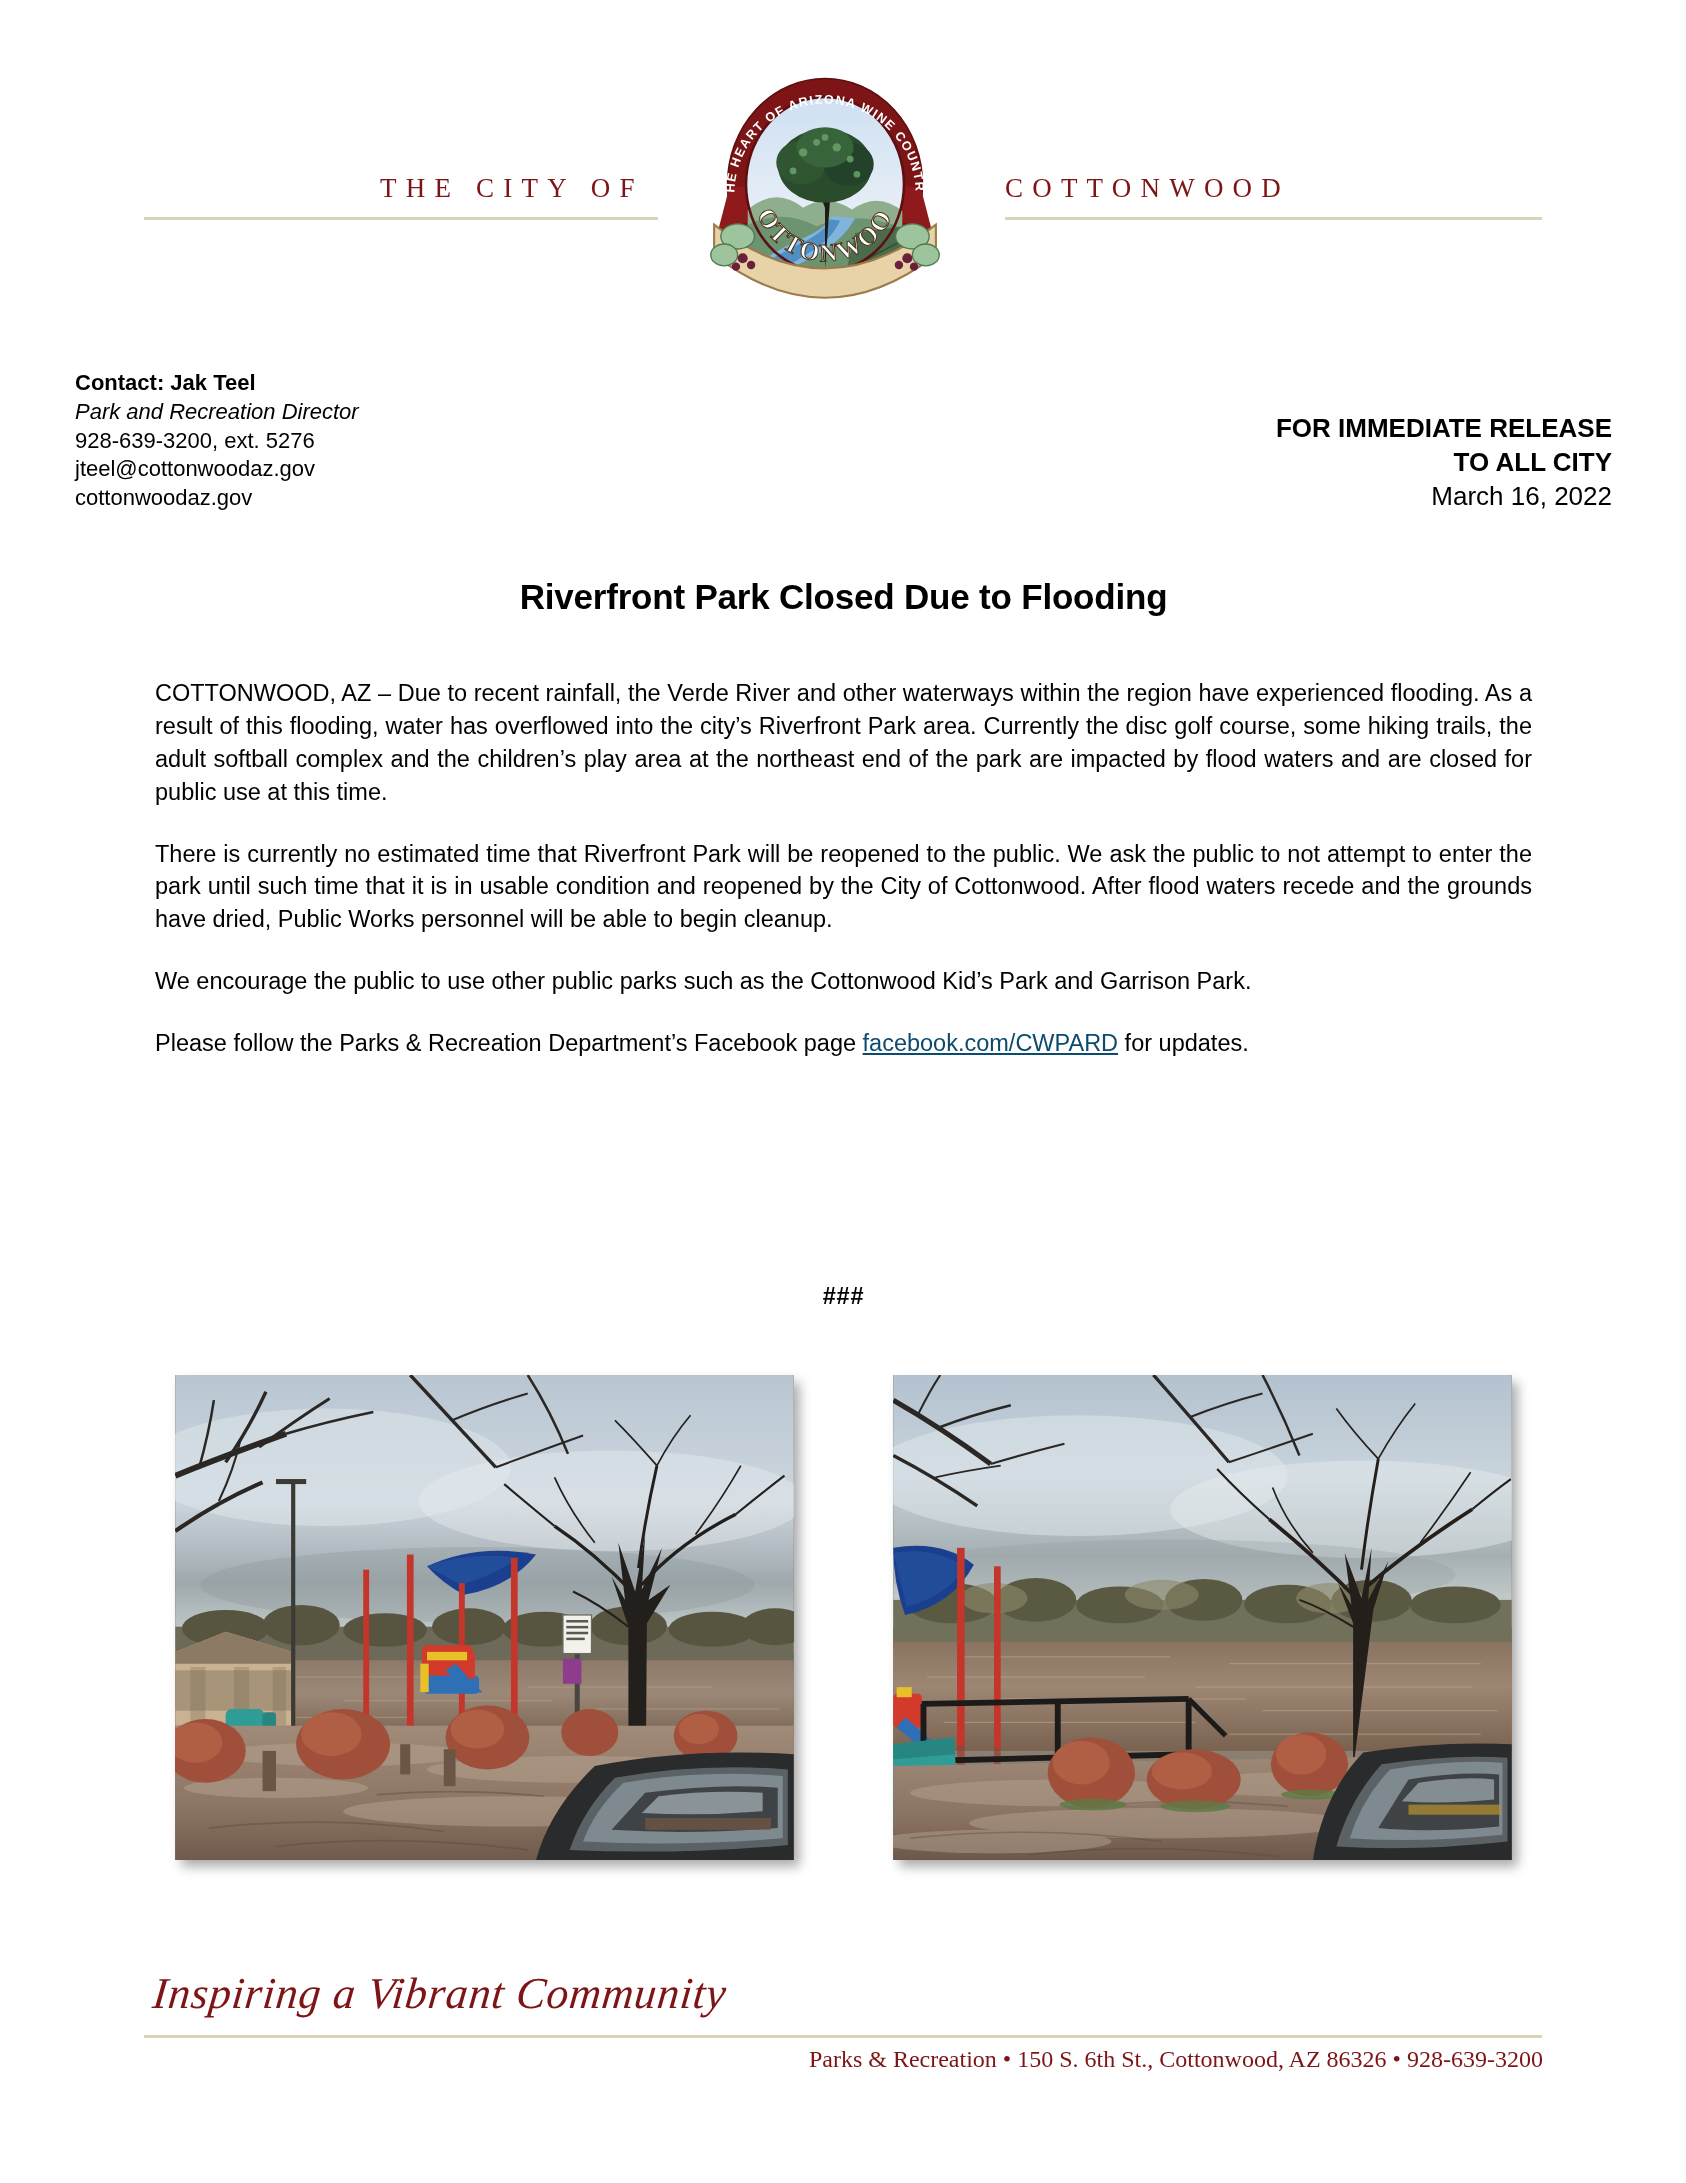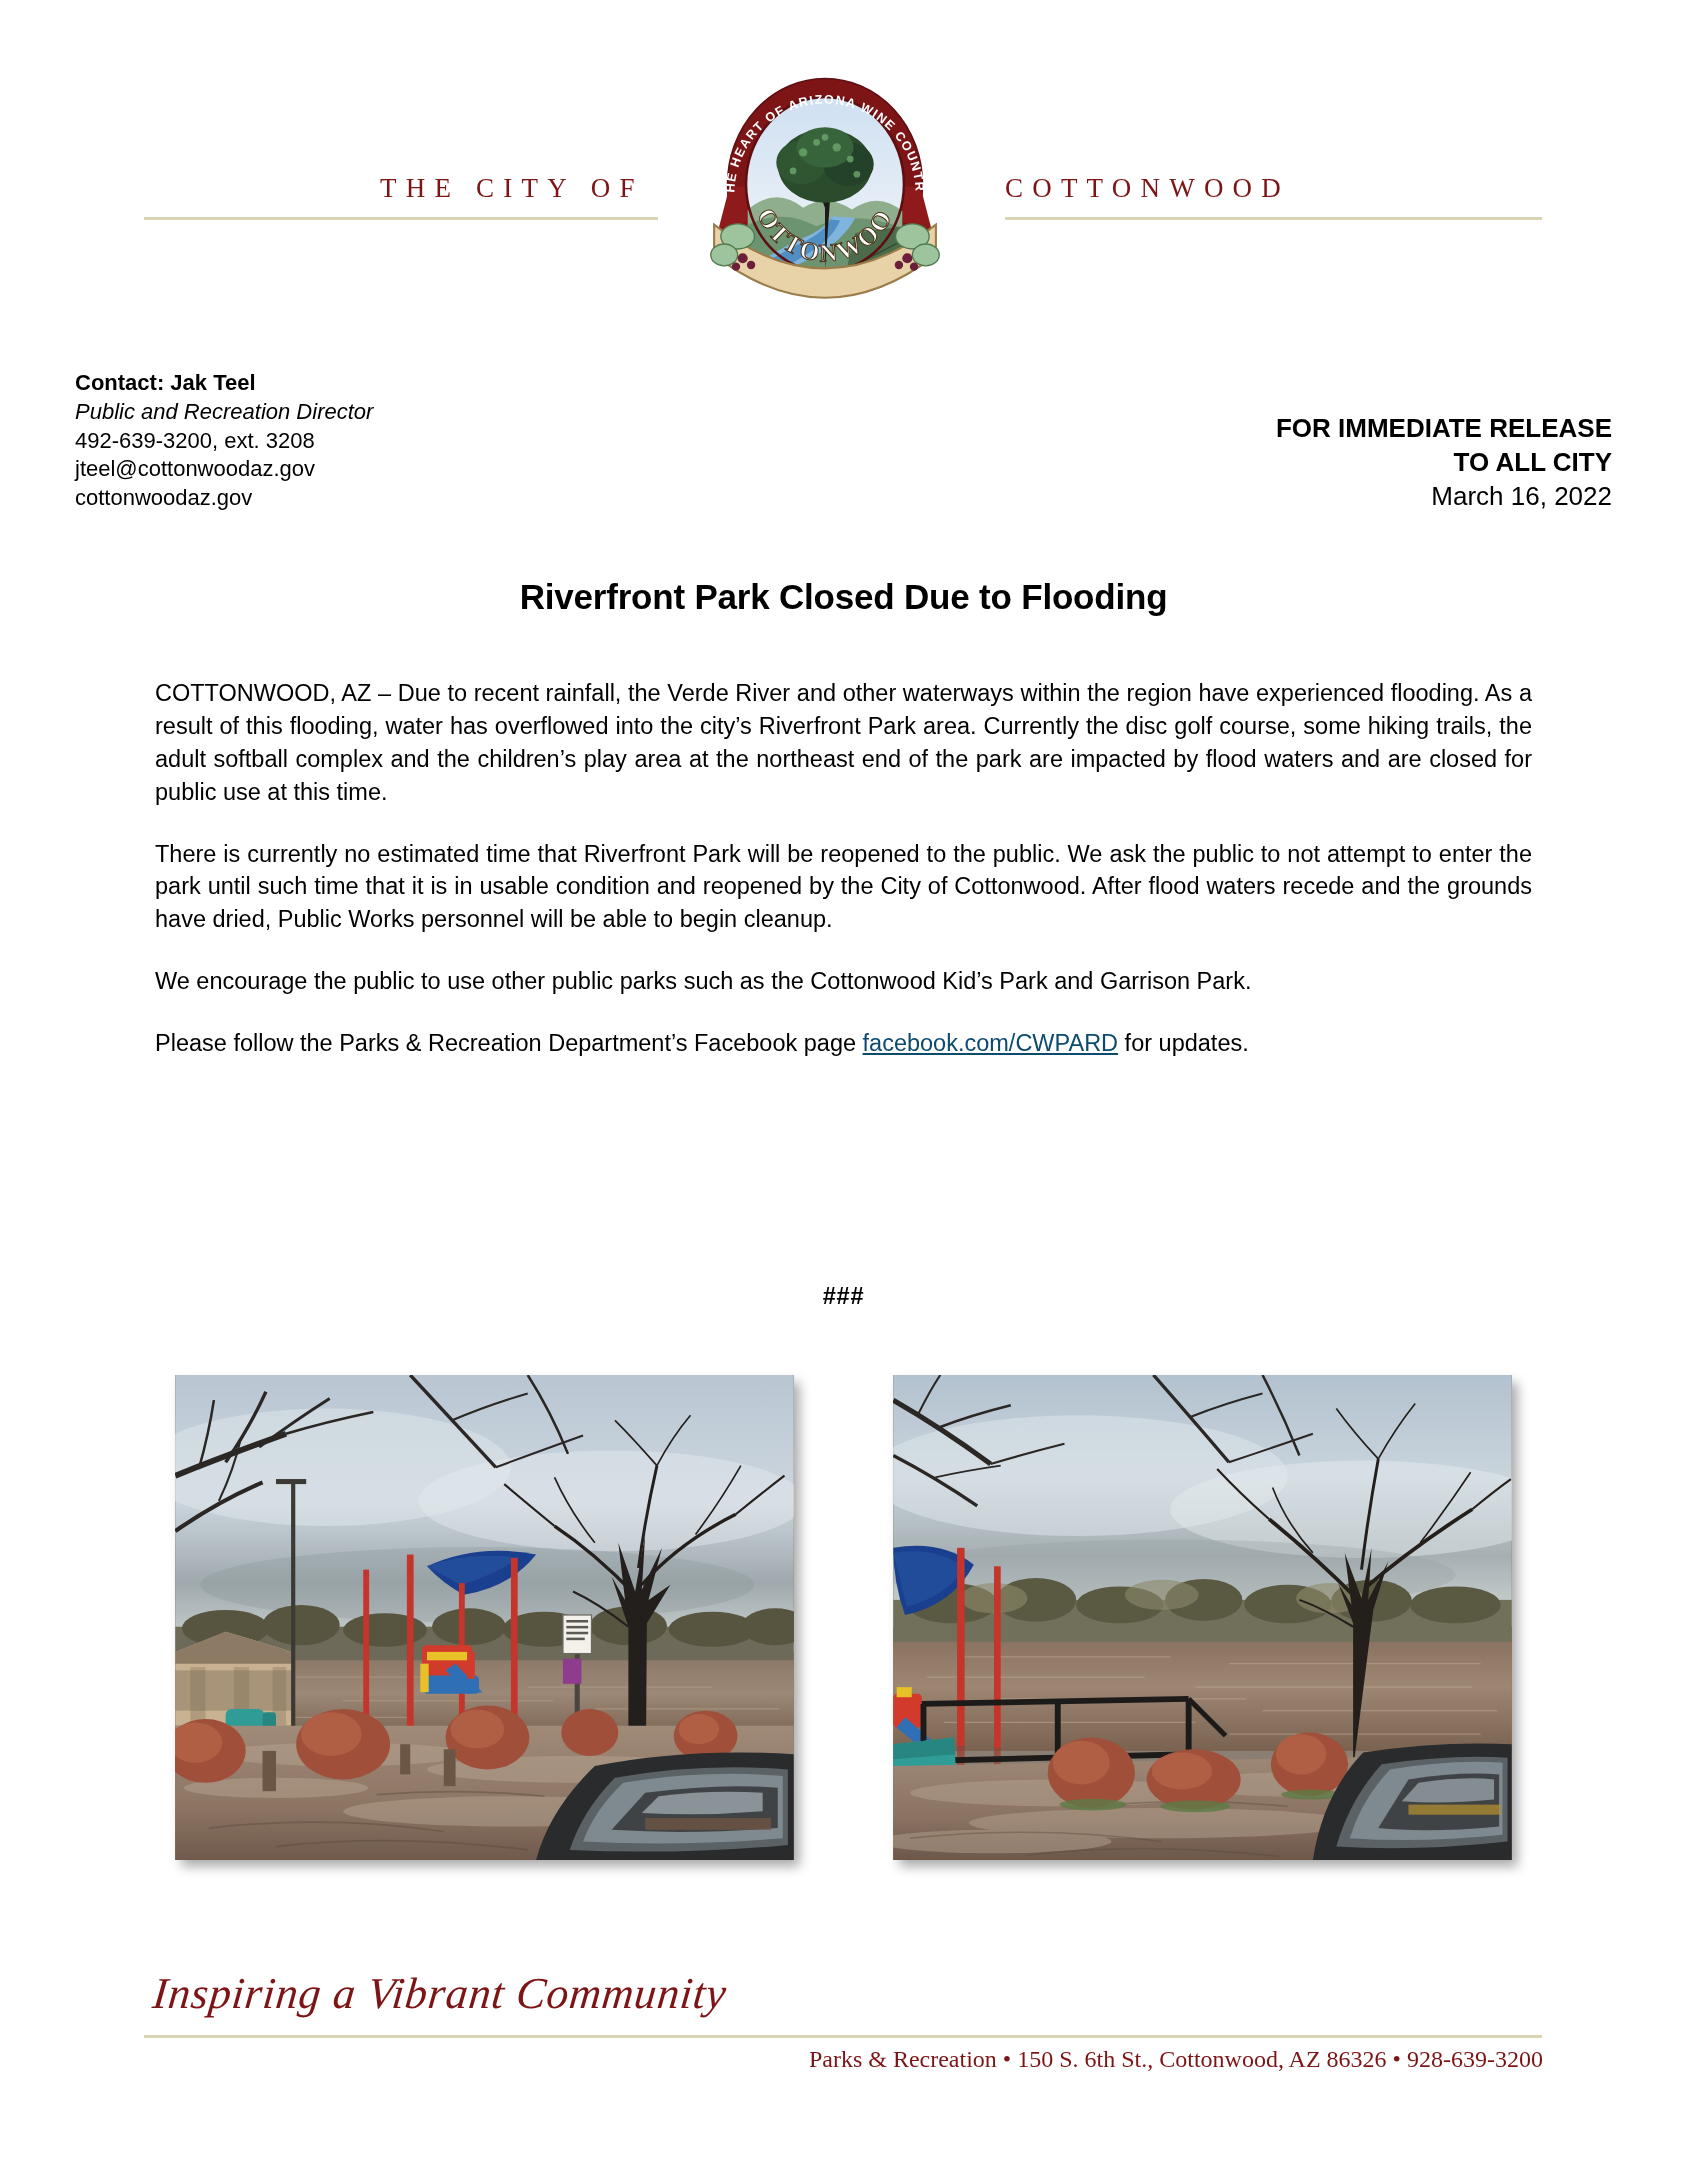--- a/index.html
+++ b/index.html
@@ -265,22 +265,22 @@
         <textPath href="#arcBot" startOffset="50%" text-anchor="middle">COTTONWOOD</textPath>
       </text>
     </svg>
   </div>
 </div>
 
 <div class="meta">
 
   <div class="contact-block">
     <div class="c-name">Contact: Jak Teel</div>
-    <div class="c-title">Public and Recreation Director</div>
-    <div>492-639-3200, ext. 3208</div>
+    <div class="c-title">Park and Recreation Director</div>
+    <div>928-639-3200, ext. 5276</div>
     <div>jteel@cottonwoodaz.gov</div>
     <div>cottonwoodaz.gov</div>
   </div>
 
   <div class="release-block">
     <div class="r-strong">FOR IMMEDIATE RELEASE</div>
     <div class="r-strong">TO ALL CITY</div>
     <div>March 16, 2022</div>
   </div>
 </div>

